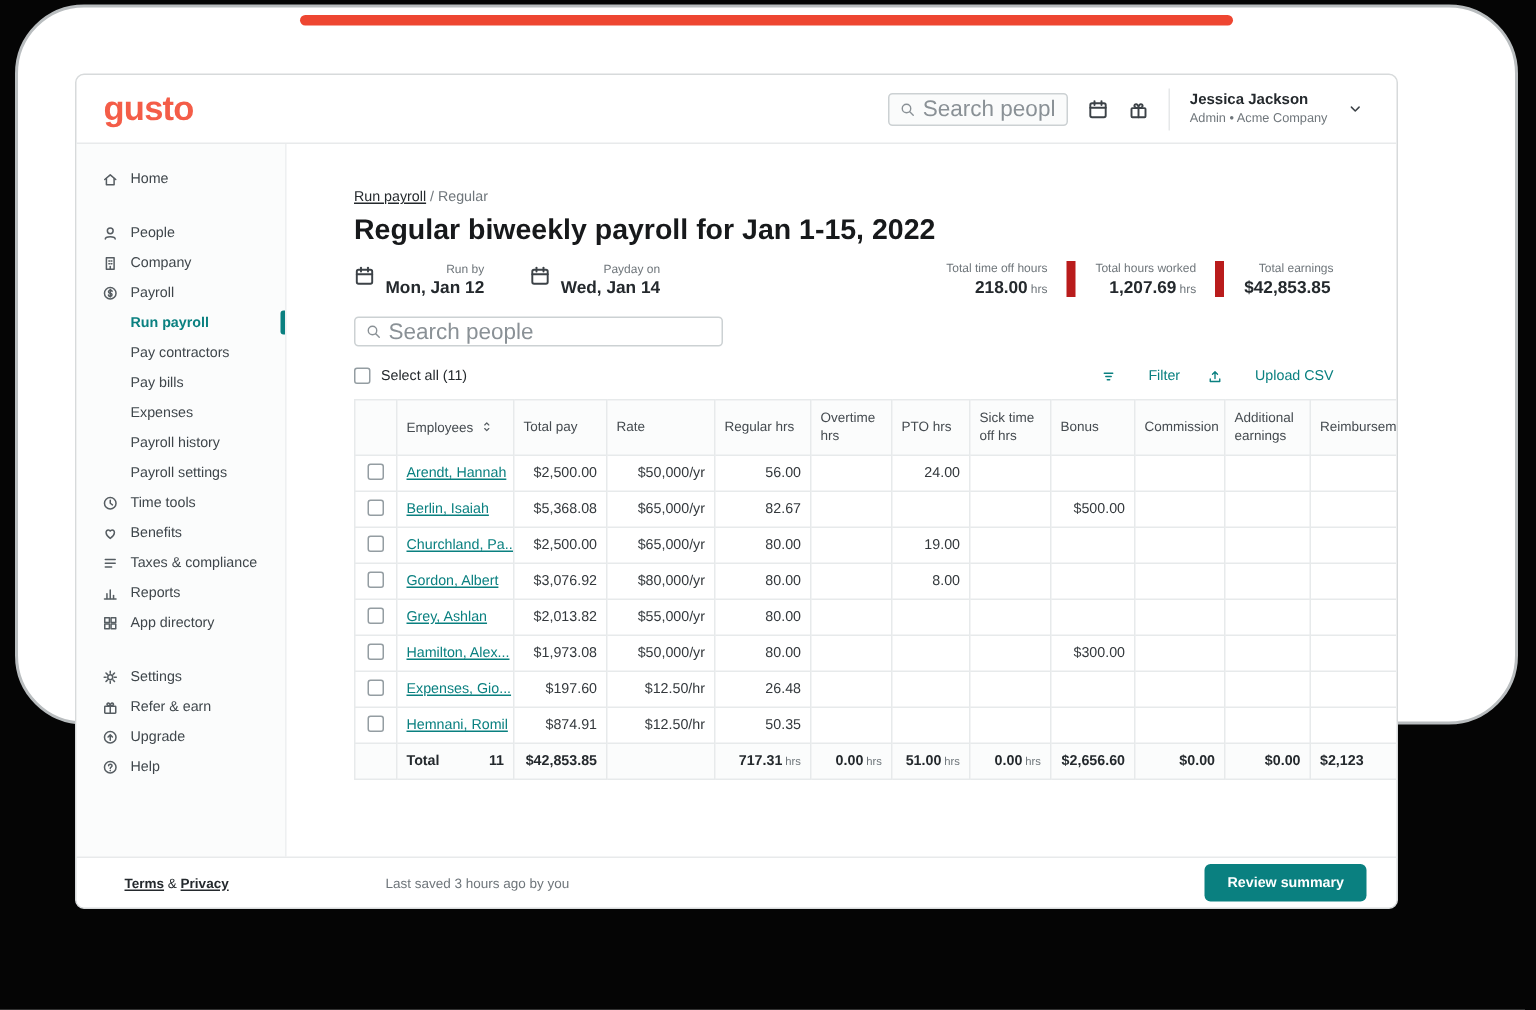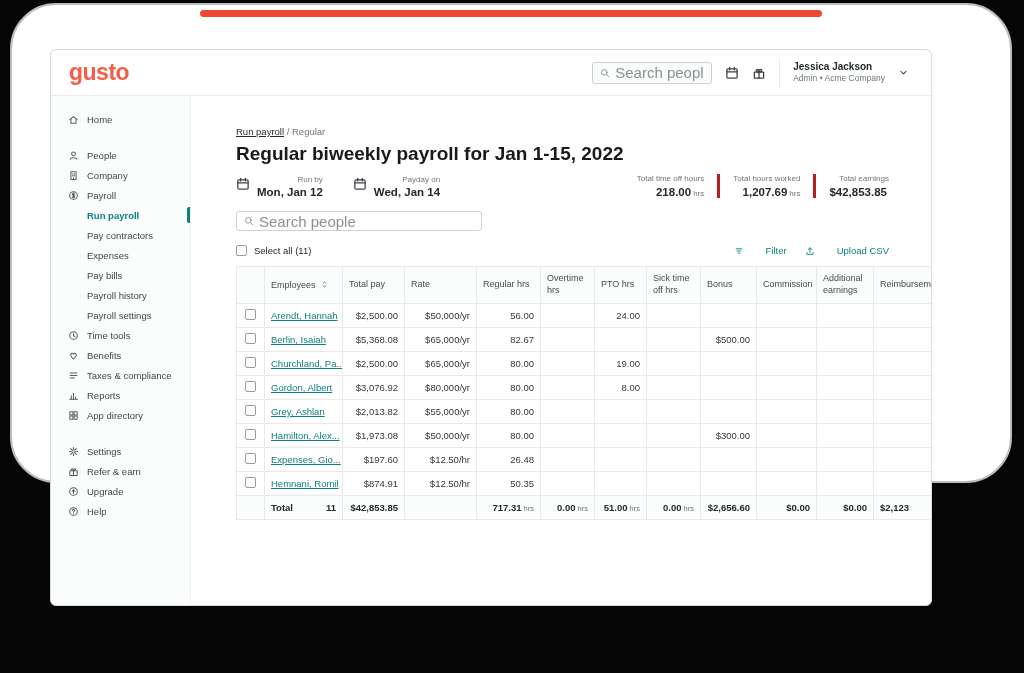--- a/index.html
+++ b/index.html
@@ -64,21 +64,21 @@
   .step.active .slabel { color:#33383c; }
 
   .inforow { margin-top:9px; margin-right:42px; display:flex; align-items:center; }
   .date-item { display:flex; align-items:flex-start; gap:7px; margin-right:30px;text-align:right; }
   .date-item .ic { width:14px; height:14px; color:#3c4247; margin-top:2px; flex:0 0 14px; }
   .dlabel { font-size:8px; color:#6f767b; }
   .dvalue { font-size:11.5px; font-weight:700; color:#24292d; margin-top:2px; }
   .stats { margin-left:auto; display:flex; }
   .stat { padding:0 13px; text-align:right; }
   .stat:last-child { padding-right:0; }
-  .stat + .stat { border-left:3px solid #b91c1c; }
+  .stat + .stat { border-left:6px solid #b91c1c; }
   .slbl { font-size:8px; color:#6f767b; white-space:nowrap; }
   .sval { font-size:11.5px; font-weight:700; color:#24292d; margin-top:3px; }
   .sunit { font-size:8px; font-weight:400; color:#6f767b; margin-left:2px; }
 
   .msearch { margin-top:13px; width:246px; background:#fff; height:20px; }
   .toolbar { margin-top:14px; margin-right:42px; display:flex; align-items:center; }
   .selall { display:flex; align-items:center; gap:7px; font-size:9.5px; color:#24292d; }
   .cb { width:11px; height:11px; border:1px solid #949da2; border-radius:2px;
     background:#fff; display:inline-block; cursor:pointer; flex:0 0 auto; }
   .links { margin-left:auto; display:flex; gap:18px; }
@@ -207,24 +207,24 @@
                 </span>
                 <span>Payroll</span>
               </div>
               <div class="sb-item sub active">
                 <span>Run payroll</span>
               </div>
               <div class="sb-item sub">
                 <span>Pay contractors</span>
               </div>
               <div class="sb-item sub">
+                <span>Pay bills</span>
+              </div>
+              <div class="sb-item sub">
                 <span>Expenses</span>
-              </div>
-              <div class="sb-item sub">
-                <span>Pay bills</span>
               </div>
               <div class="sb-item sub">
                 <span>Payroll history</span>
               </div>
               <div class="sb-item sub">
                 <span>Payroll settings</span>
               </div>
               <div class="sb-item">
                 <span class="ic">
                   <svg viewBox="0 0 12 12">
@@ -575,16 +575,27 @@
                     <td class="num">$0.00</td>
                     <td class="num">$0.00</td>
                     <td class="num left">$2,123</td>
                   </tr>
                 </tbody>
             </table>
           </div>
         </div>
       </div>
 
+      <div class="app-footer">
+        <div class="f-left">
+          <a>Terms</a>
+          <span>&amp;</span>
+          <a>Privacy</a>
+        </div>
+        <div class="f-right">
+          <span class="saved">Last saved 3 hours ago by you</span>
+          <button class="btn">Review summary</button>
+        </div>
+      </div>
 
     </div>
   </div>
 </div>
 
 </body></html>

